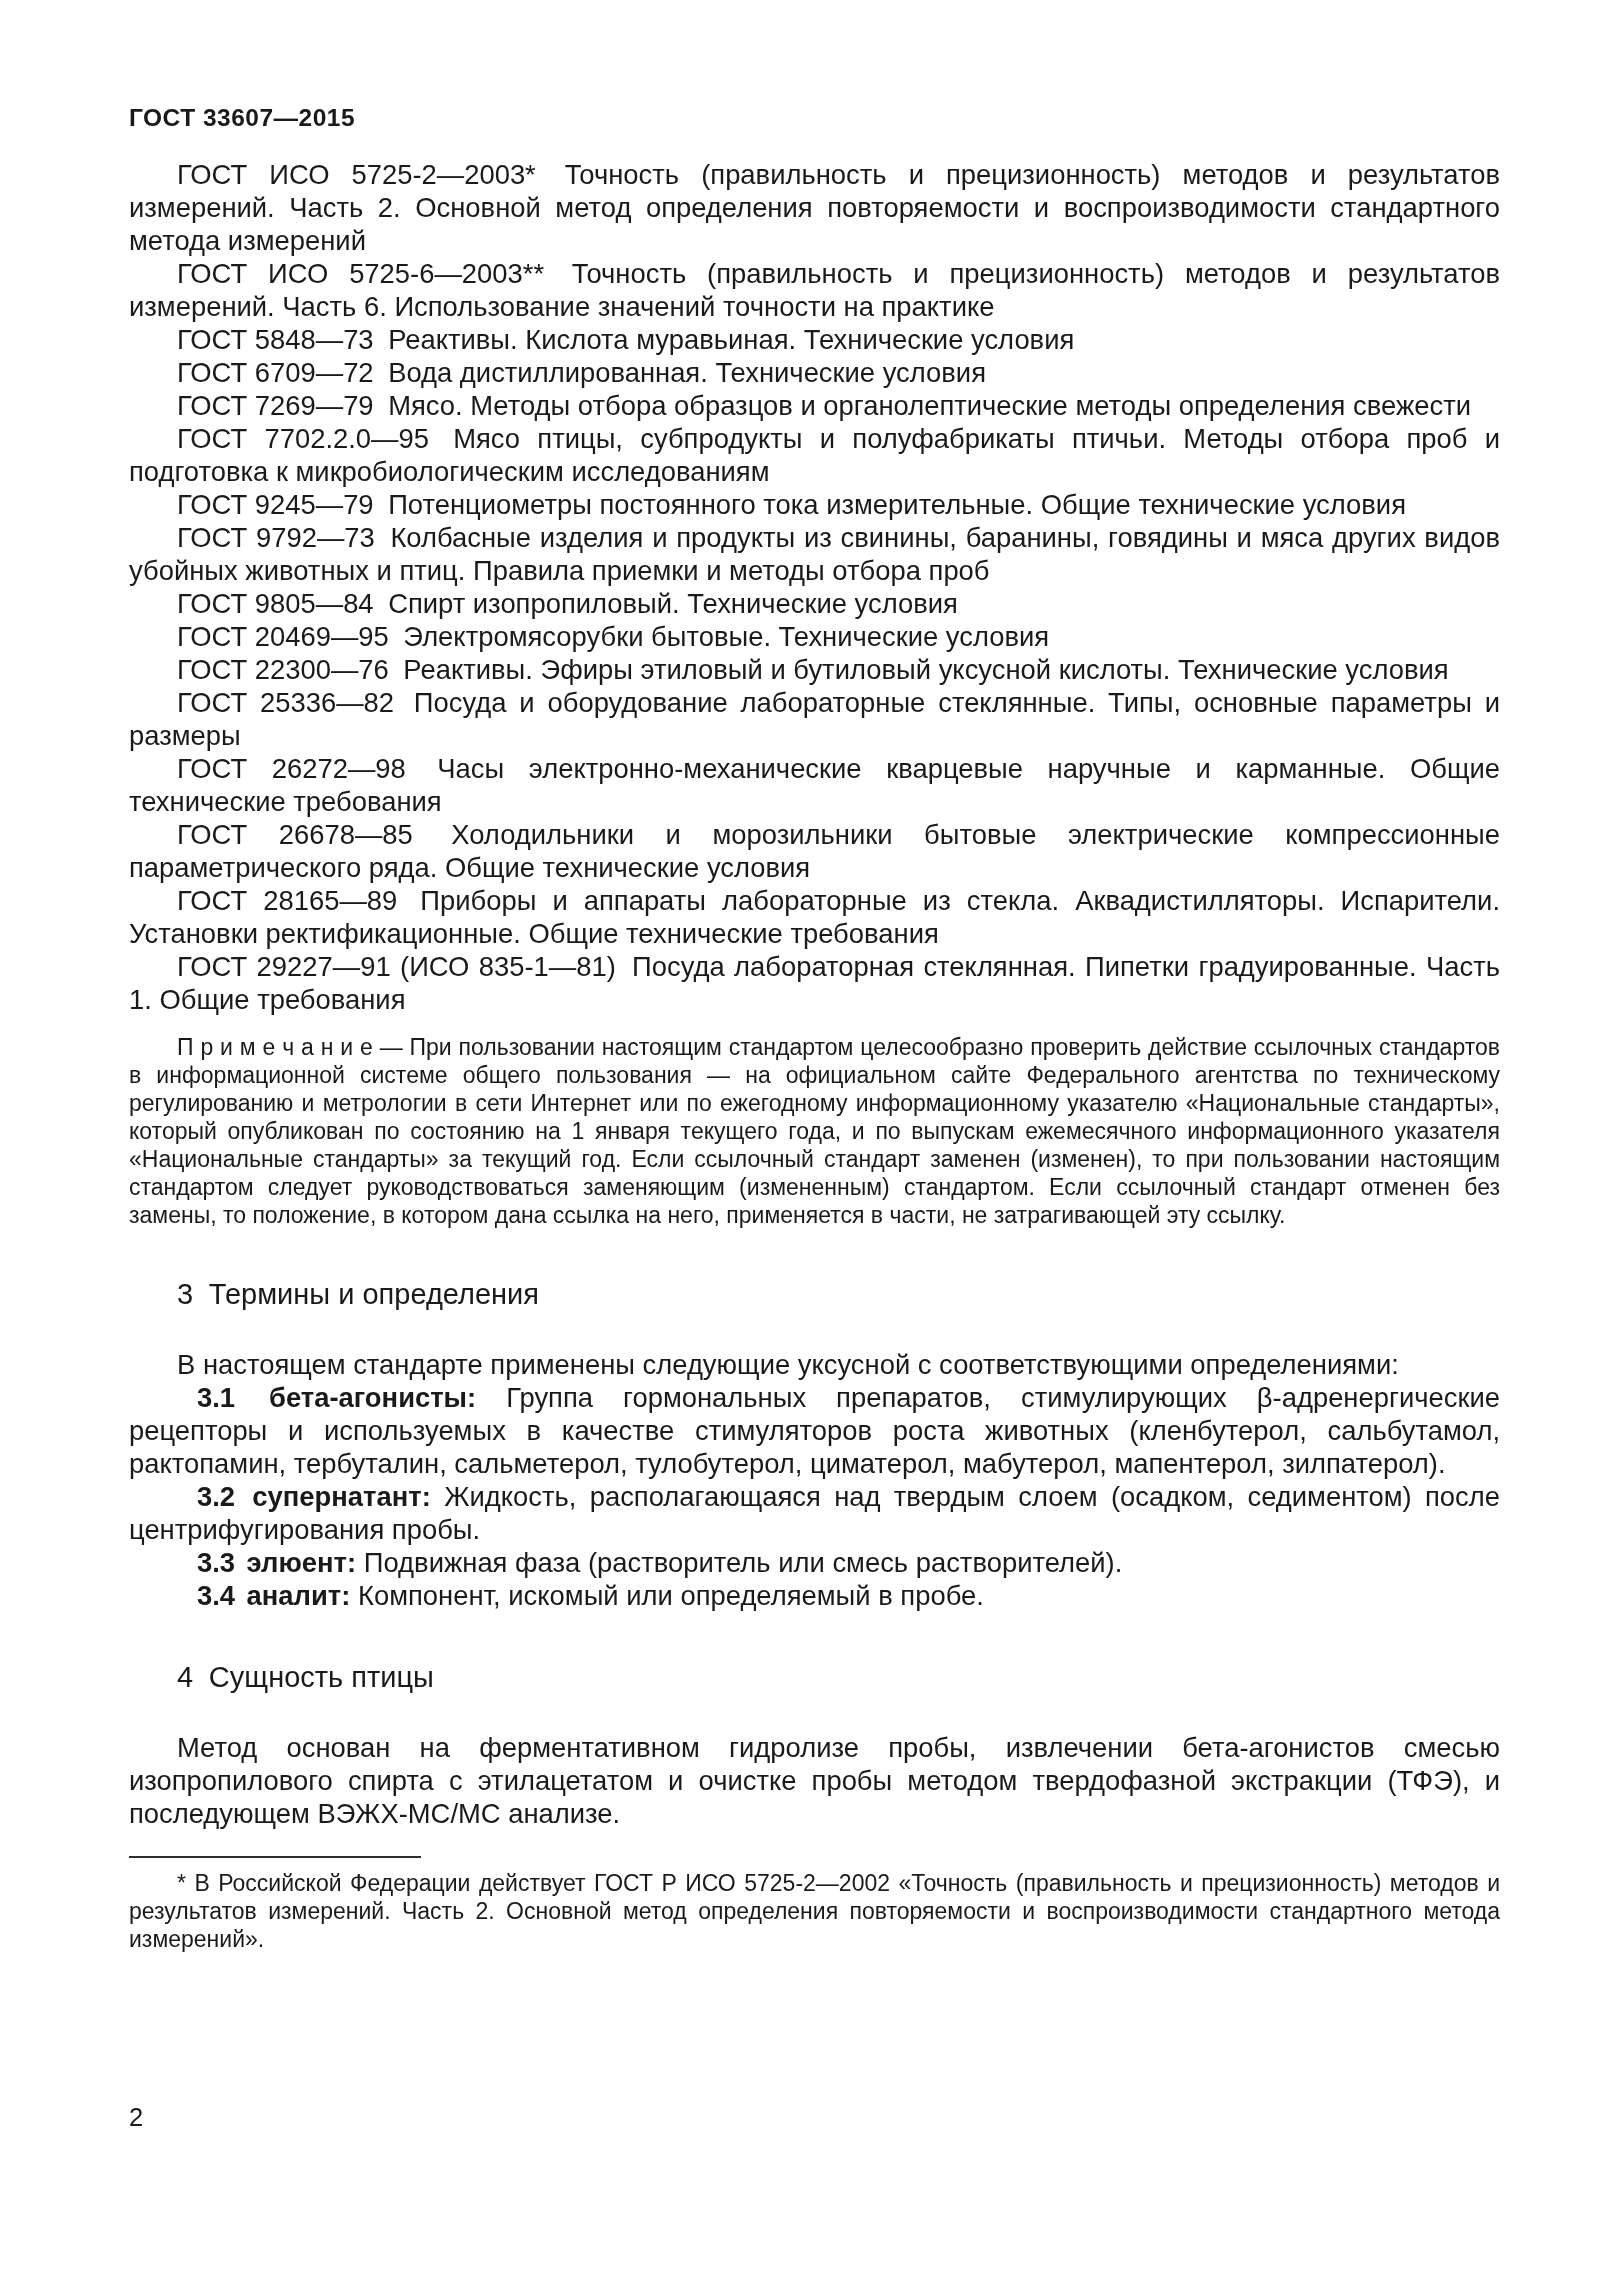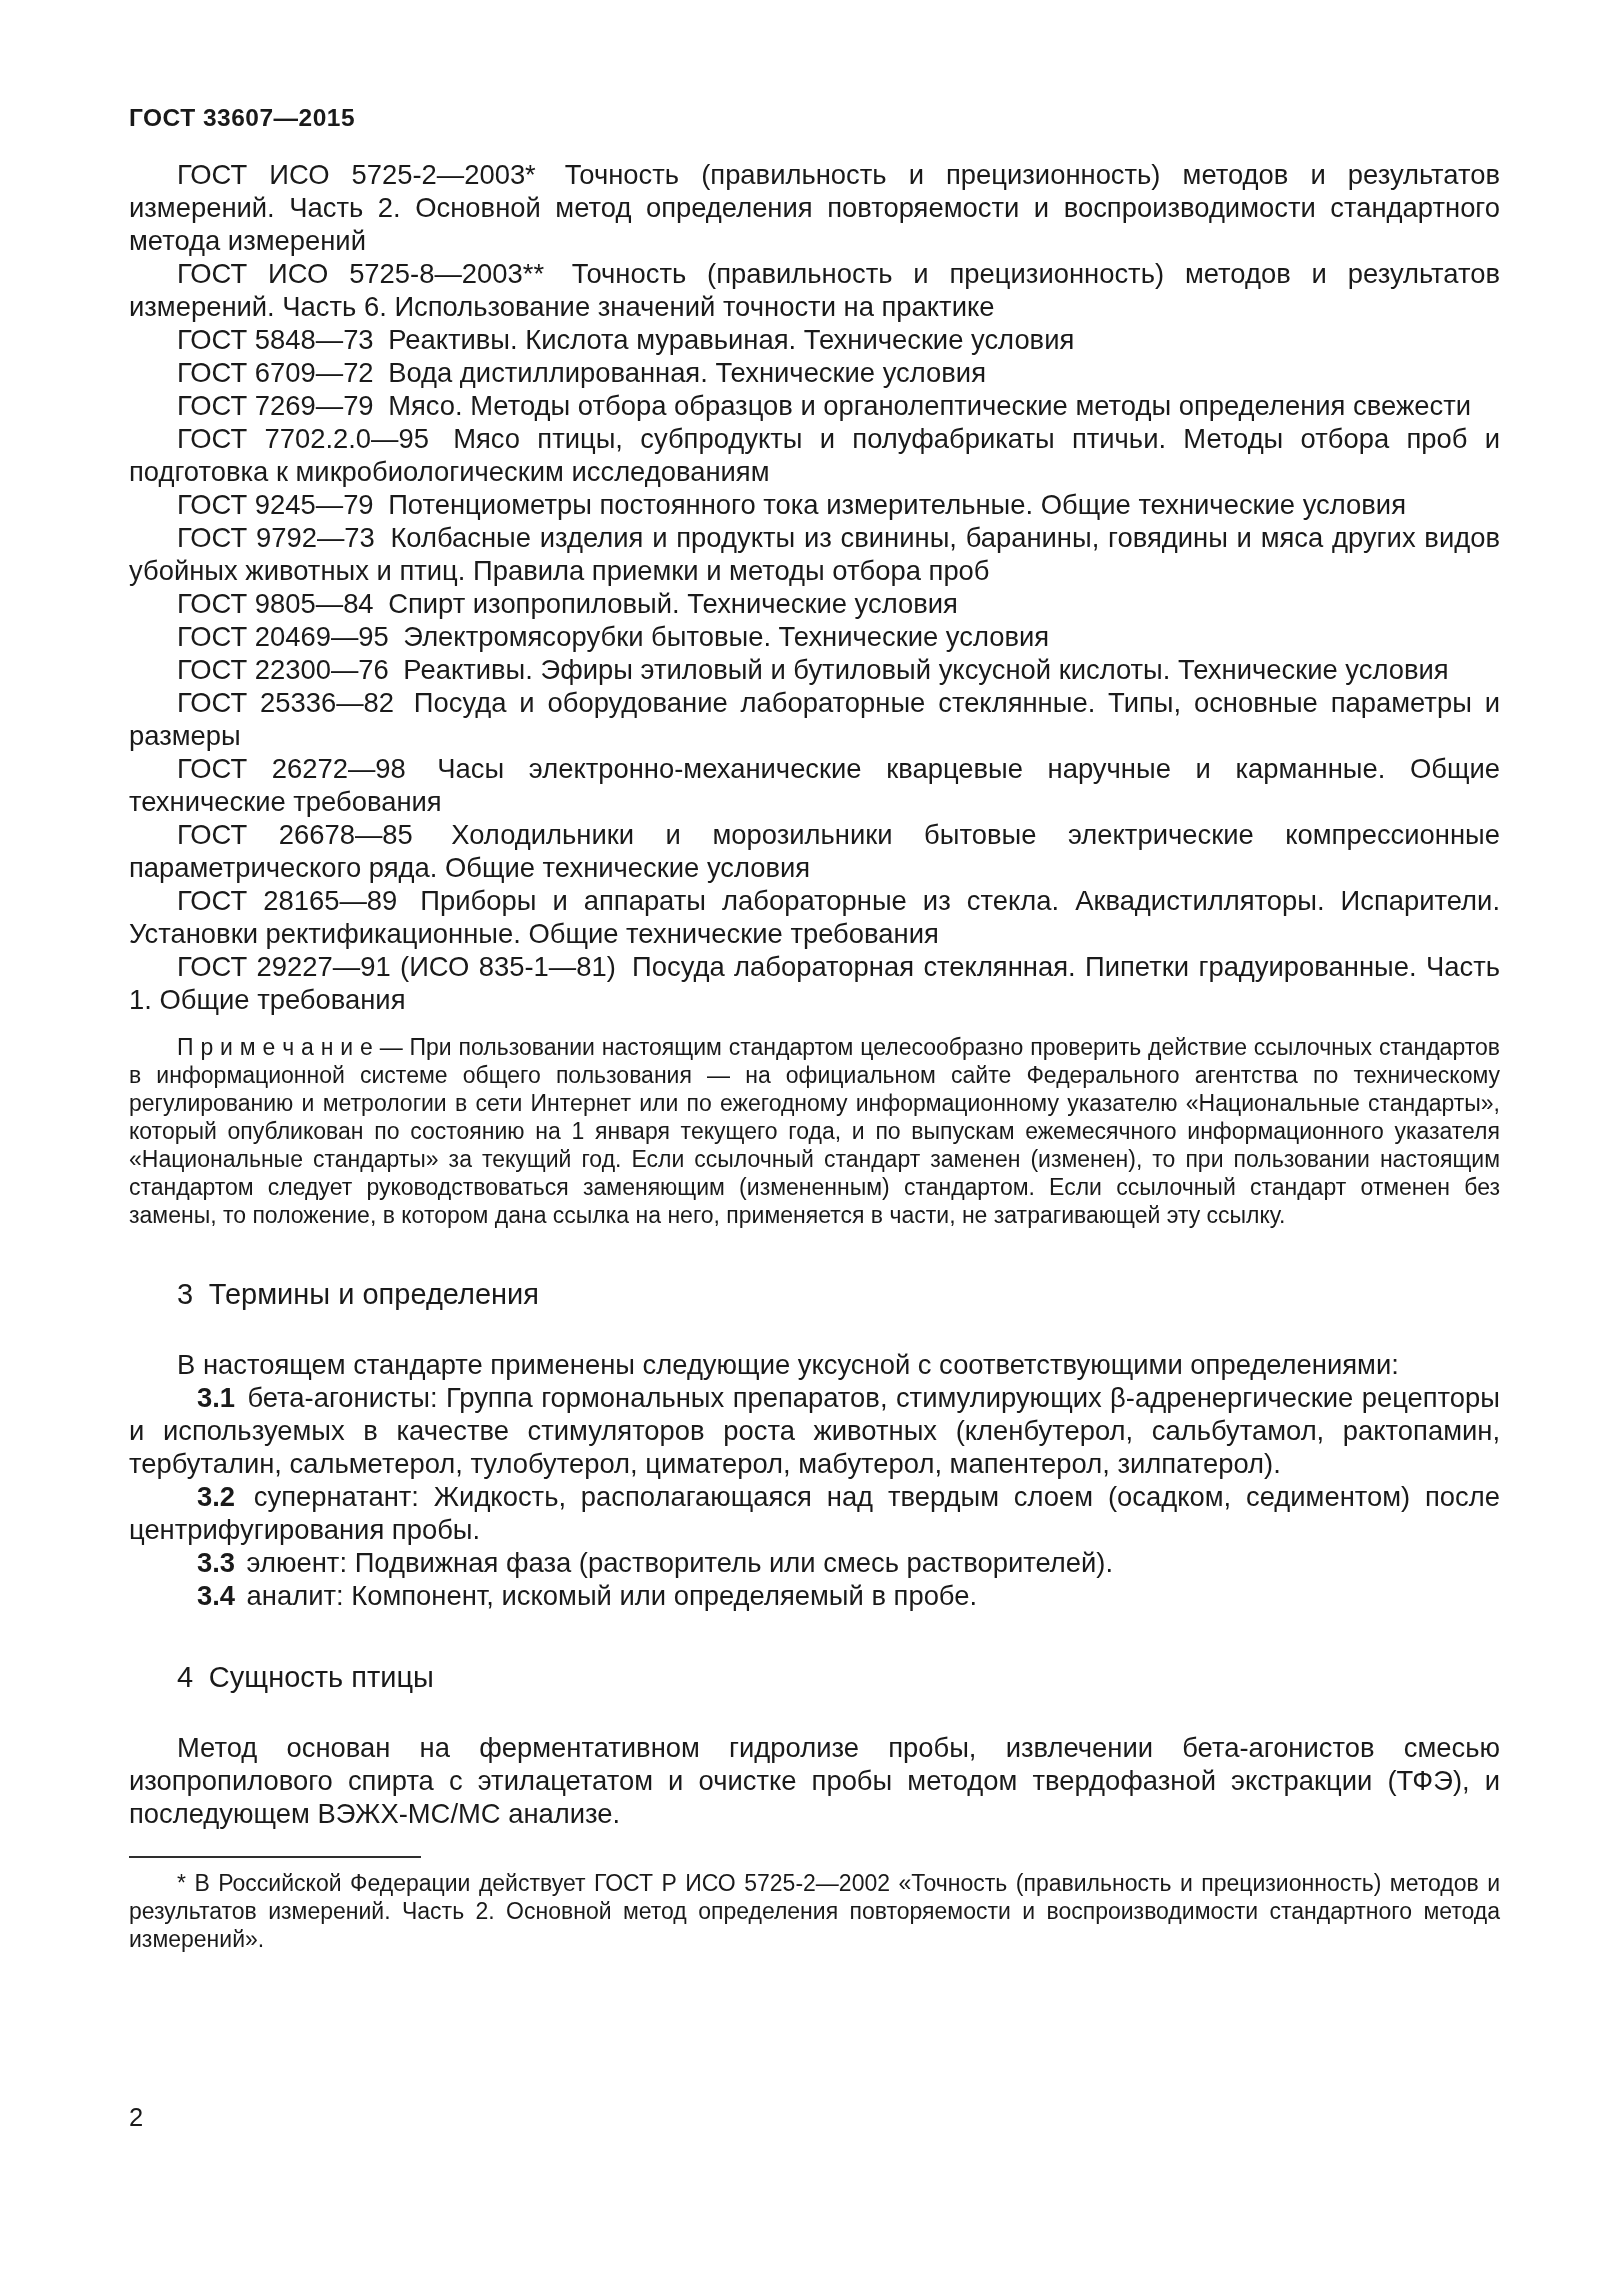--- a/index.html
+++ b/index.html
@@ -39,21 +39,21 @@
     margin-top: 17.6px;
   }
   .section-heading {
     font-size: 29px;
     font-weight: 400;
     margin: 49px 0 37px 0;
     text-indent: 48px;
   }
   .section-heading .heading-num { margin-right: 15.7px; }
   .term-num { font-weight: 700; margin-right: 3.9px; margin-left: 20px; }
-  .term-name { font-weight: 400; margin-top: 16px; }
+  .term-name { font-weight: 700; margin-top: 16px; }
   .footnotes { margin-top: 25.5px; }
   .footnote-rule {
     width: 292px;
     border-top: 2px solid #2e2e2e;
     margin-bottom: 11.8px;
   }
   .footnote {
     font-size: 23px;
     line-height: 28px;
     text-align: justify;
@@ -71,21 +71,21 @@
 
 <div class="page">
 
   <header class="doc-header">
     <span>ГОСТ 33607—2015</span>
   </header>
 
   <section>
     <div>
         <p class="para"><span class="ref-code">ГОСТ ИСО 5725-2—2003*</span> <span>Точность (правильность и прецизионность) методов и результатов измерений. Часть 2. Основной метод определения повторяемости и воспроизводимости стандартного метода измерений</span></p>
-        <p class="para"><span class="ref-code">ГОСТ ИСО 5725-8—2003**</span> <span>Точность (правильность и прецизионность) методов и результатов измерений. Часть 6. Использование значений точности на практике</span></p>
+        <p class="para"><span class="ref-code">ГОСТ ИСО 5725-6—2003**</span> <span>Точность (правильность и прецизионность) методов и результатов измерений. Часть 6. Использование значений точности на практике</span></p>
         <p class="para"><span class="ref-code">ГОСТ 5848—73</span> <span>Реактивы. Кислота муравьиная. Технические условия</span></p>
         <p class="para"><span class="ref-code">ГОСТ 6709—72</span> <span>Вода дистиллированная. Технические условия</span></p>
         <p class="para"><span class="ref-code">ГОСТ 7269—79</span> <span>Мясо. Методы отбора образцов и органолептические методы определения свежести</span></p>
         <p class="para"><span class="ref-code">ГОСТ 7702.2.0—95</span> <span>Мясо птицы, субпродукты и полуфабрикаты птичьи. Методы отбора проб и подготовка к микробиологическим исследованиям</span></p>
         <p class="para"><span class="ref-code">ГОСТ 9245—79</span> <span>Потенциометры постоянного тока измерительные. Общие технические условия</span></p>
         <p class="para"><span class="ref-code">ГОСТ 9792—73</span> <span>Колбасные изделия и продукты из свинины, баранины, говядины и мяса других видов убойных животных и птиц. Правила приемки и методы отбора проб</span></p>
         <p class="para"><span class="ref-code">ГОСТ 9805—84</span> <span>Спирт изопропиловый. Технические условия</span></p>
         <p class="para"><span class="ref-code">ГОСТ 20469—95</span> <span>Электромясорубки бытовые. Технические условия</span></p>
         <p class="para"><span class="ref-code">ГОСТ 22300—76</span> <span>Реактивы. Эфиры этиловый и бутиловый уксусной кислоты. Технические условия</span></p>
         <p class="para"><span class="ref-code">ГОСТ 25336—82</span> <span>Посуда и оборудование лабораторные стеклянные. Типы, основные параметры и размеры</span></p>

